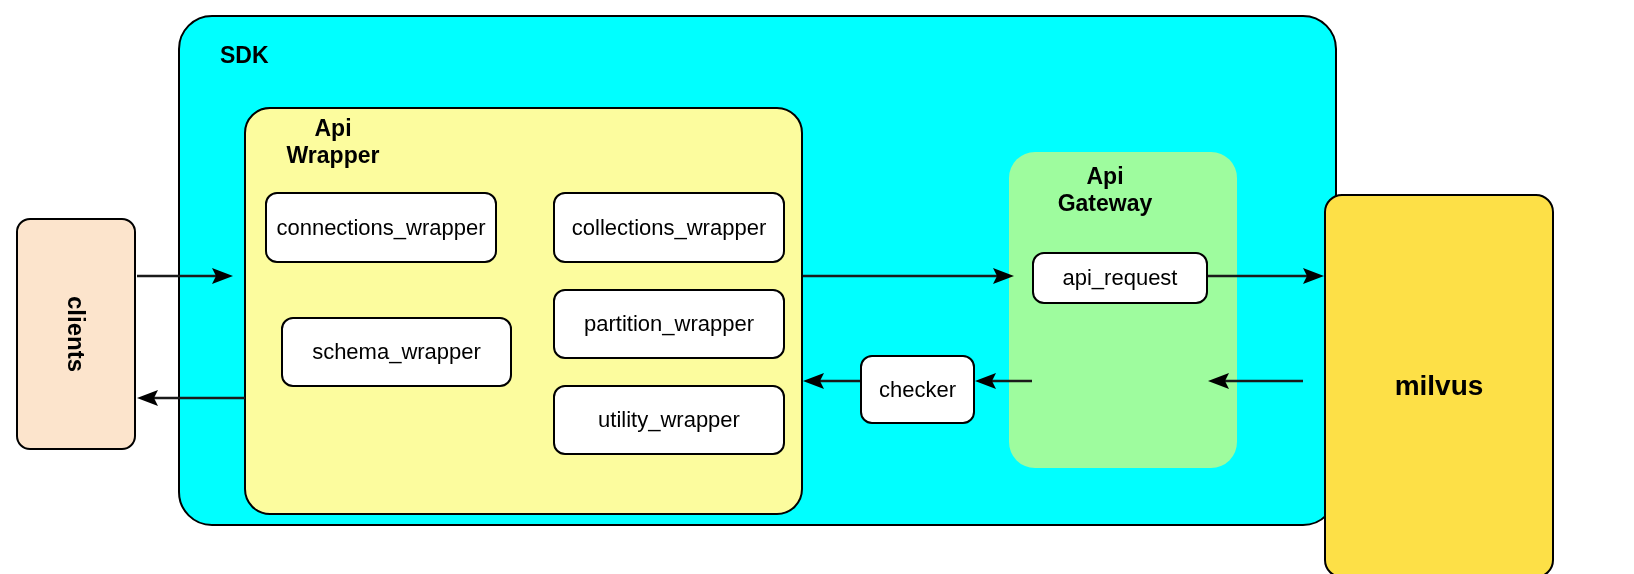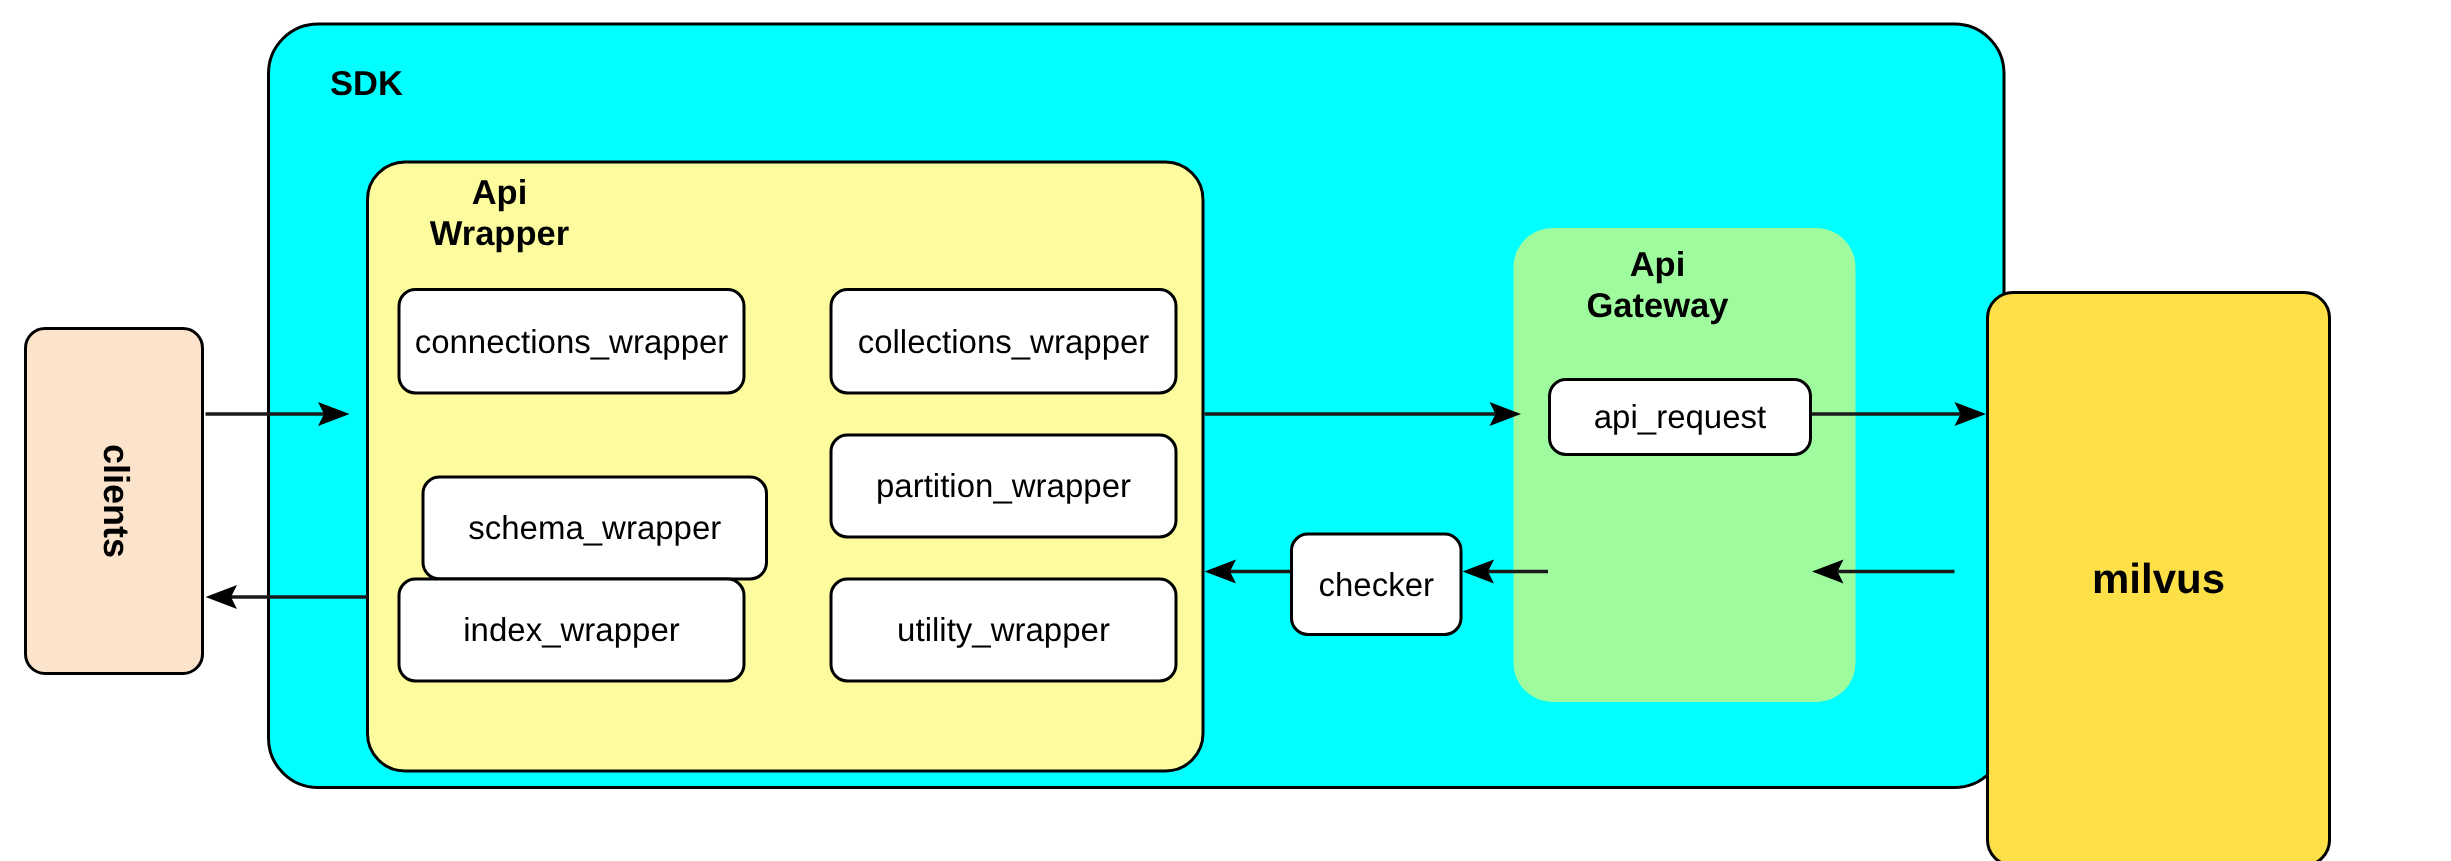--- a/index.html
+++ b/index.html
@@ -109,21 +109,20 @@
   <div class="box container-wrapper" style="left:244px; top:107px; width:559px; height:408px;"></div>
   <div class="container-label" style="left:258px; top:115px; width:150px; text-align:center;">Api
 Wrapper</div>
 
   <div class="box container-gateway" style="left:1009px; top:152px; width:228px; height:316px;"></div>
   <div class="container-label" style="left:1020px; top:163px; width:170px; text-align:center;">Api
 Gateway</div>
 
   <div class="box node" style="left:265px; top:192px; width:232px; height:71px;">connections_wrapper</div>
   <div class="box node" style="left:281px; top:289px; width:231px; height:70px;margin-top:28px;">schema_wrapper</div>
-  <div class="box node" style="left:265px; top:385px; width:232px; height:70px;">index_wrapper</div>
 
   <div class="box node" style="left:553px; top:192px; width:232px; height:71px;">collections_wrapper</div>
   <div class="box node" style="left:553px; top:289px; width:232px; height:70px;">partition_wrapper</div>
   <div class="box node" style="left:553px; top:385px; width:232px; height:70px;">utility_wrapper</div>
 
   <div class="box node" style="left:1032px; top:252px; width:176px; height:52px;">api_request</div>
 
   <div class="box node" style="left:860px; top:355px; width:115px; height:69px;">checker</div>
 
   <div class="box node-clients" style="left:16px; top:218px; width:120px; height:232px;">

